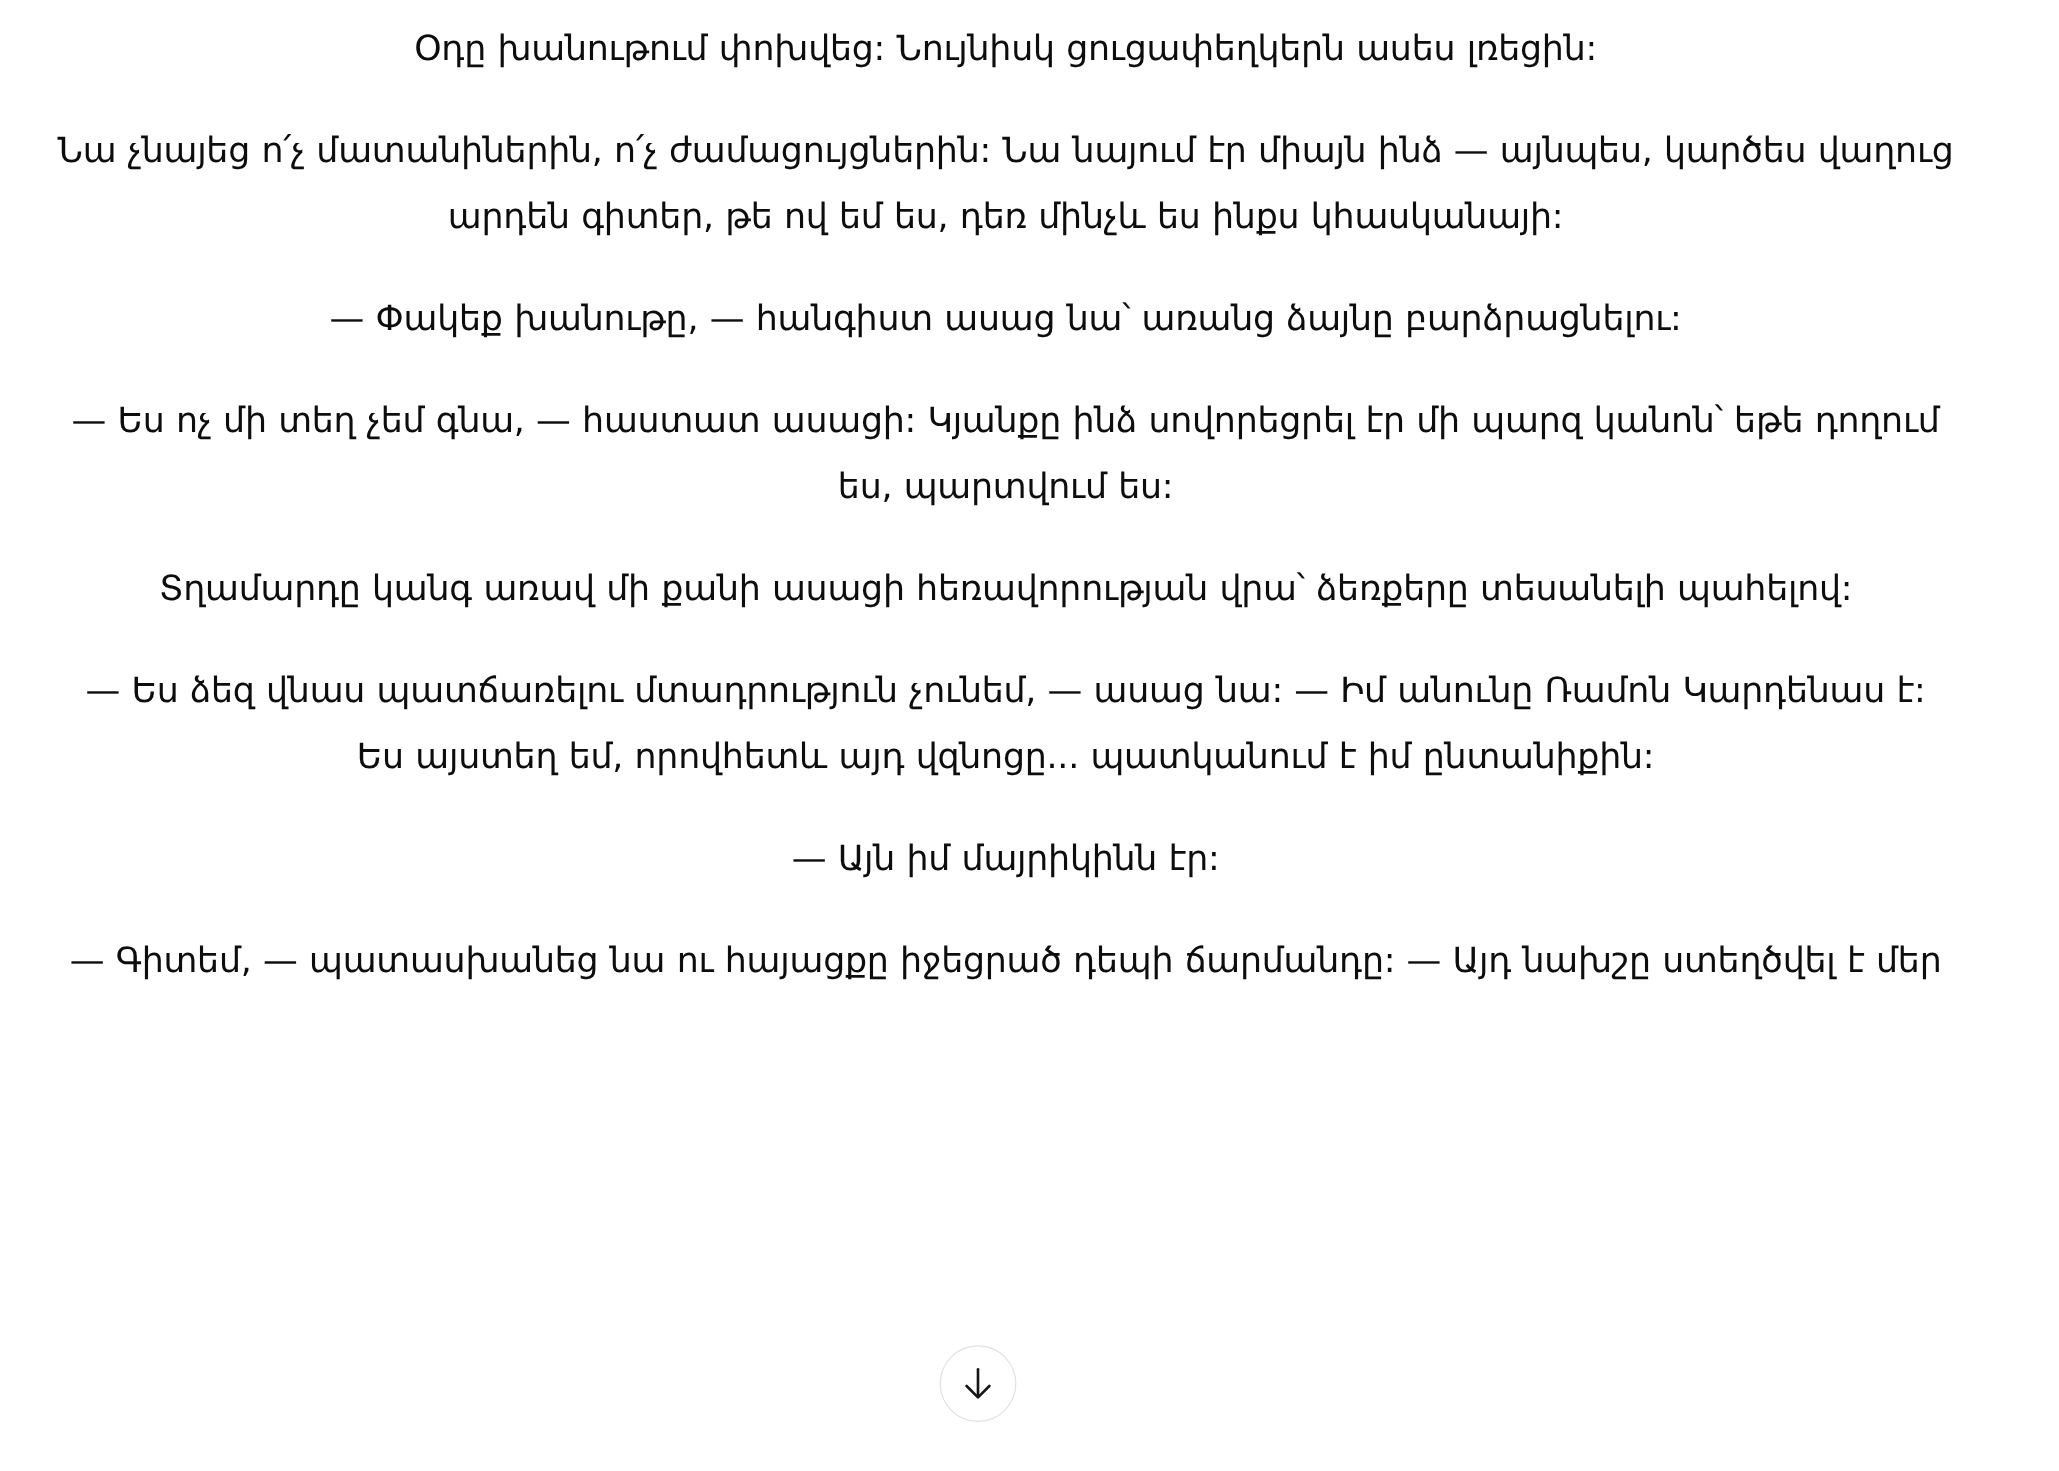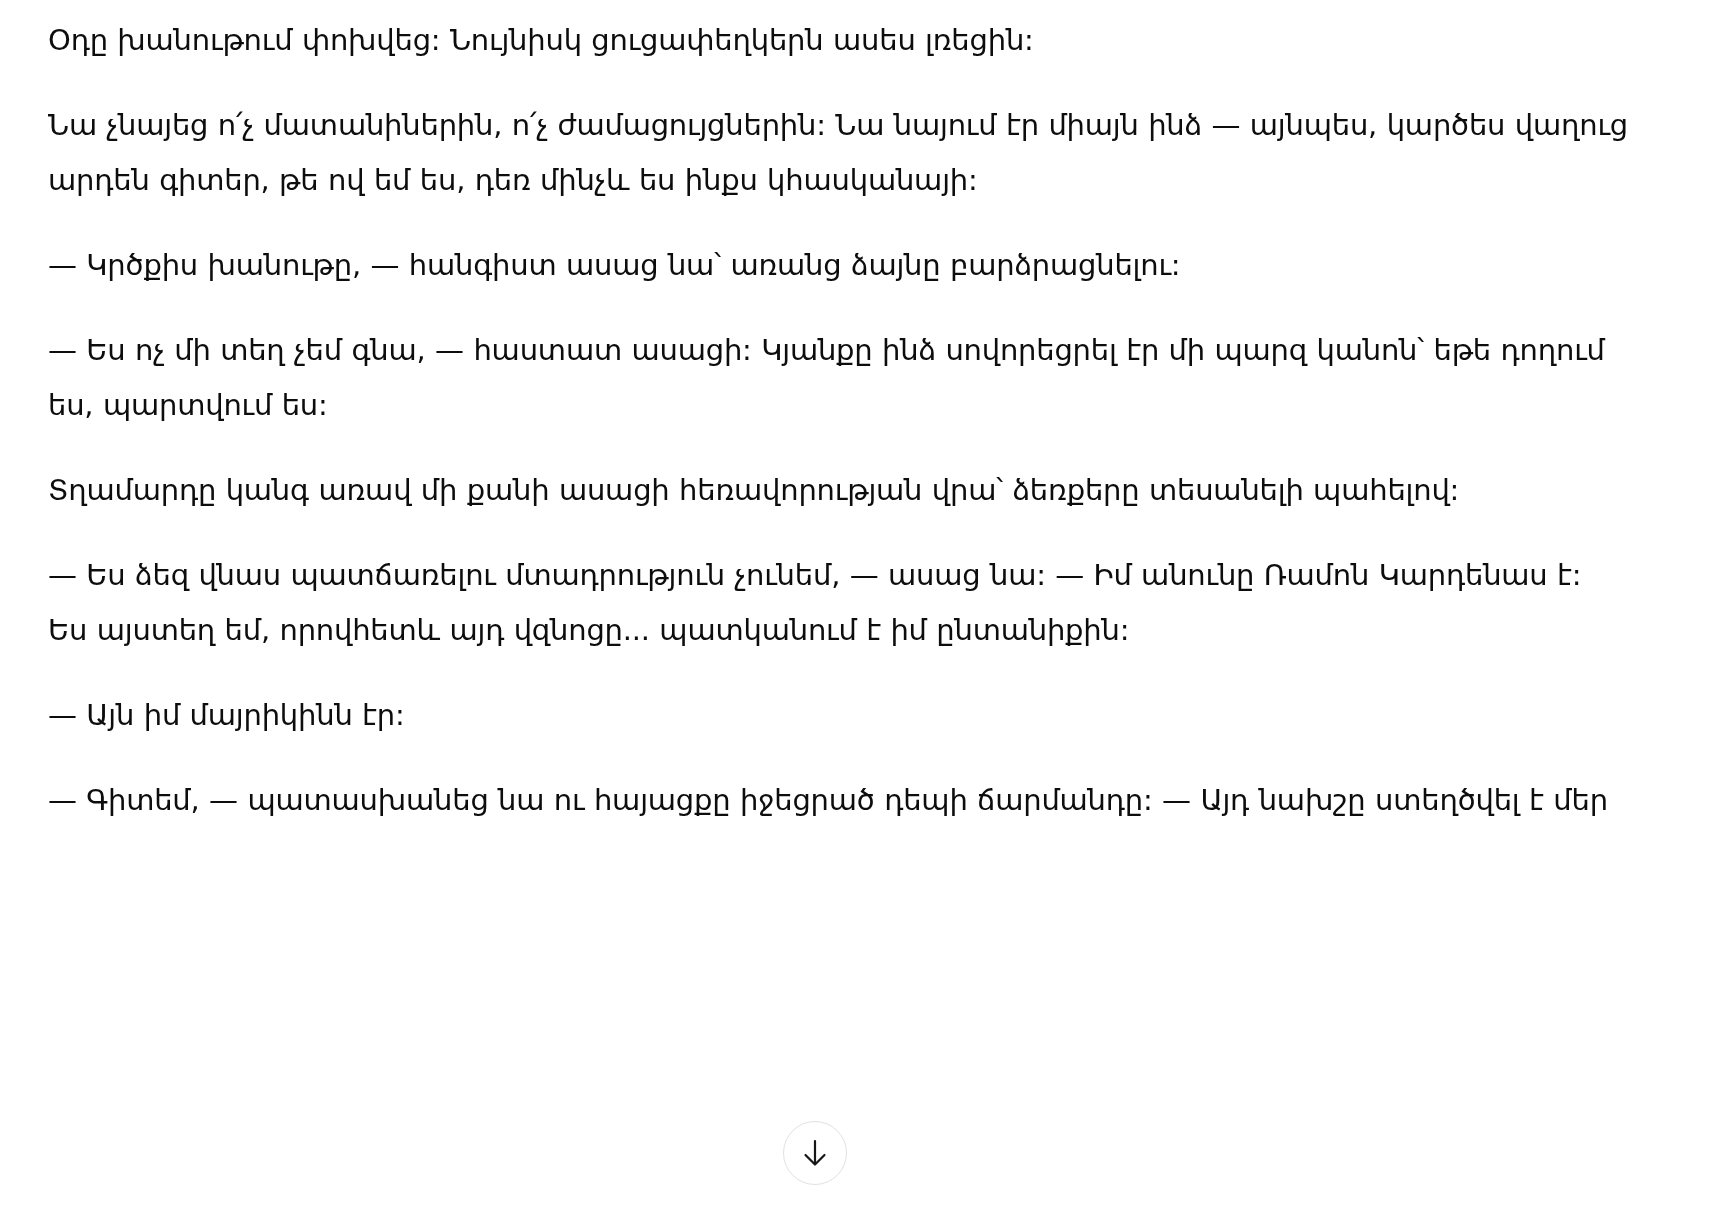--- a/index.html
+++ b/index.html
@@ -11,20 +11,21 @@
     overflow: hidden;
     font-family: "DejaVu Sans", "Liberation Sans", sans-serif;
   }
   .doc {
     position: relative;
     box-sizing: border-box;
     width: 1716px;
     height: 896px;
     padding: 13px 88px 0 48px;
     color: #0d0d0d;
+    text-align: center;
   }
   .doc p {
     margin: 0 0 30px 0;
     font-size: 29px;
     line-height: 55px;
     font-weight: 400;
     letter-spacing: -0.2px;
     word-spacing: 0.5px;
   }
   .scroll-btn {
@@ -47,21 +48,21 @@
     display: block;
   }
 </style>
 </head>
 <body>
 
 <main class="doc">
   <div id="paragraphs">
       <p>Օդը խանութում փոխվեց: Նույնիսկ ցուցափեղկերն ասես լռեցին:</p>
       <p>Նա չնայեց ո՛չ մատանիներին, ո՛չ ժամացույցներին: Նա նայում էր միայն ինձ — այնպես, կարծես վաղուց արդեն գիտեր, թե ով եմ ես, դեռ մինչև ես ինքս կհասկանայի:</p>
-      <p>— Կրծքիս խանութը, — հանգիստ ասաց նա՝ առանց ձայնը բարձրացնելու:</p>
+      <p>— Փակեք խանութը, — հանգիստ ասաց նա՝ առանց ձայնը բարձրացնելու:</p>
       <p>— Ես ոչ մի տեղ չեմ գնա, — հաստատ ասացի: Կյանքը ինձ սովորեցրել էր մի պարզ կանոն՝ եթե դողում ես, պարտվում ես:</p>
       <p>Տղամարդը կանգ առավ մի քանի ասացի հեռավորության վրա՝ ձեռքերը տեսանելի պահելով:</p>
       <p>— Ես ձեզ վնաս պատճառելու մտադրություն չունեմ, — ասաց նա: — Իմ անունը Ռամոն Կարդենաս է: Ես այստեղ եմ, որովհետև այդ վզնոցը... պատկանում է իմ ընտանիքին:</p>
       <p>— Այն իմ մայրիկինն էր:</p>
       <p>— Գիտեմ, — պատասխանեց նա ու հայացքը իջեցրած դեպի ճարմանդը: — Այդ նախշը ստեղծվել է մեր</p>
     </div>
 
   <button class="scroll-btn" aria-label="scroll to bottom">
     <svg width="30" height="30" viewBox="0 0 30 30" fill="none" stroke="#161616" stroke-width="2.2" stroke-linecap="round" stroke-linejoin="round">
       <path d="M15 3 V26"></path>

